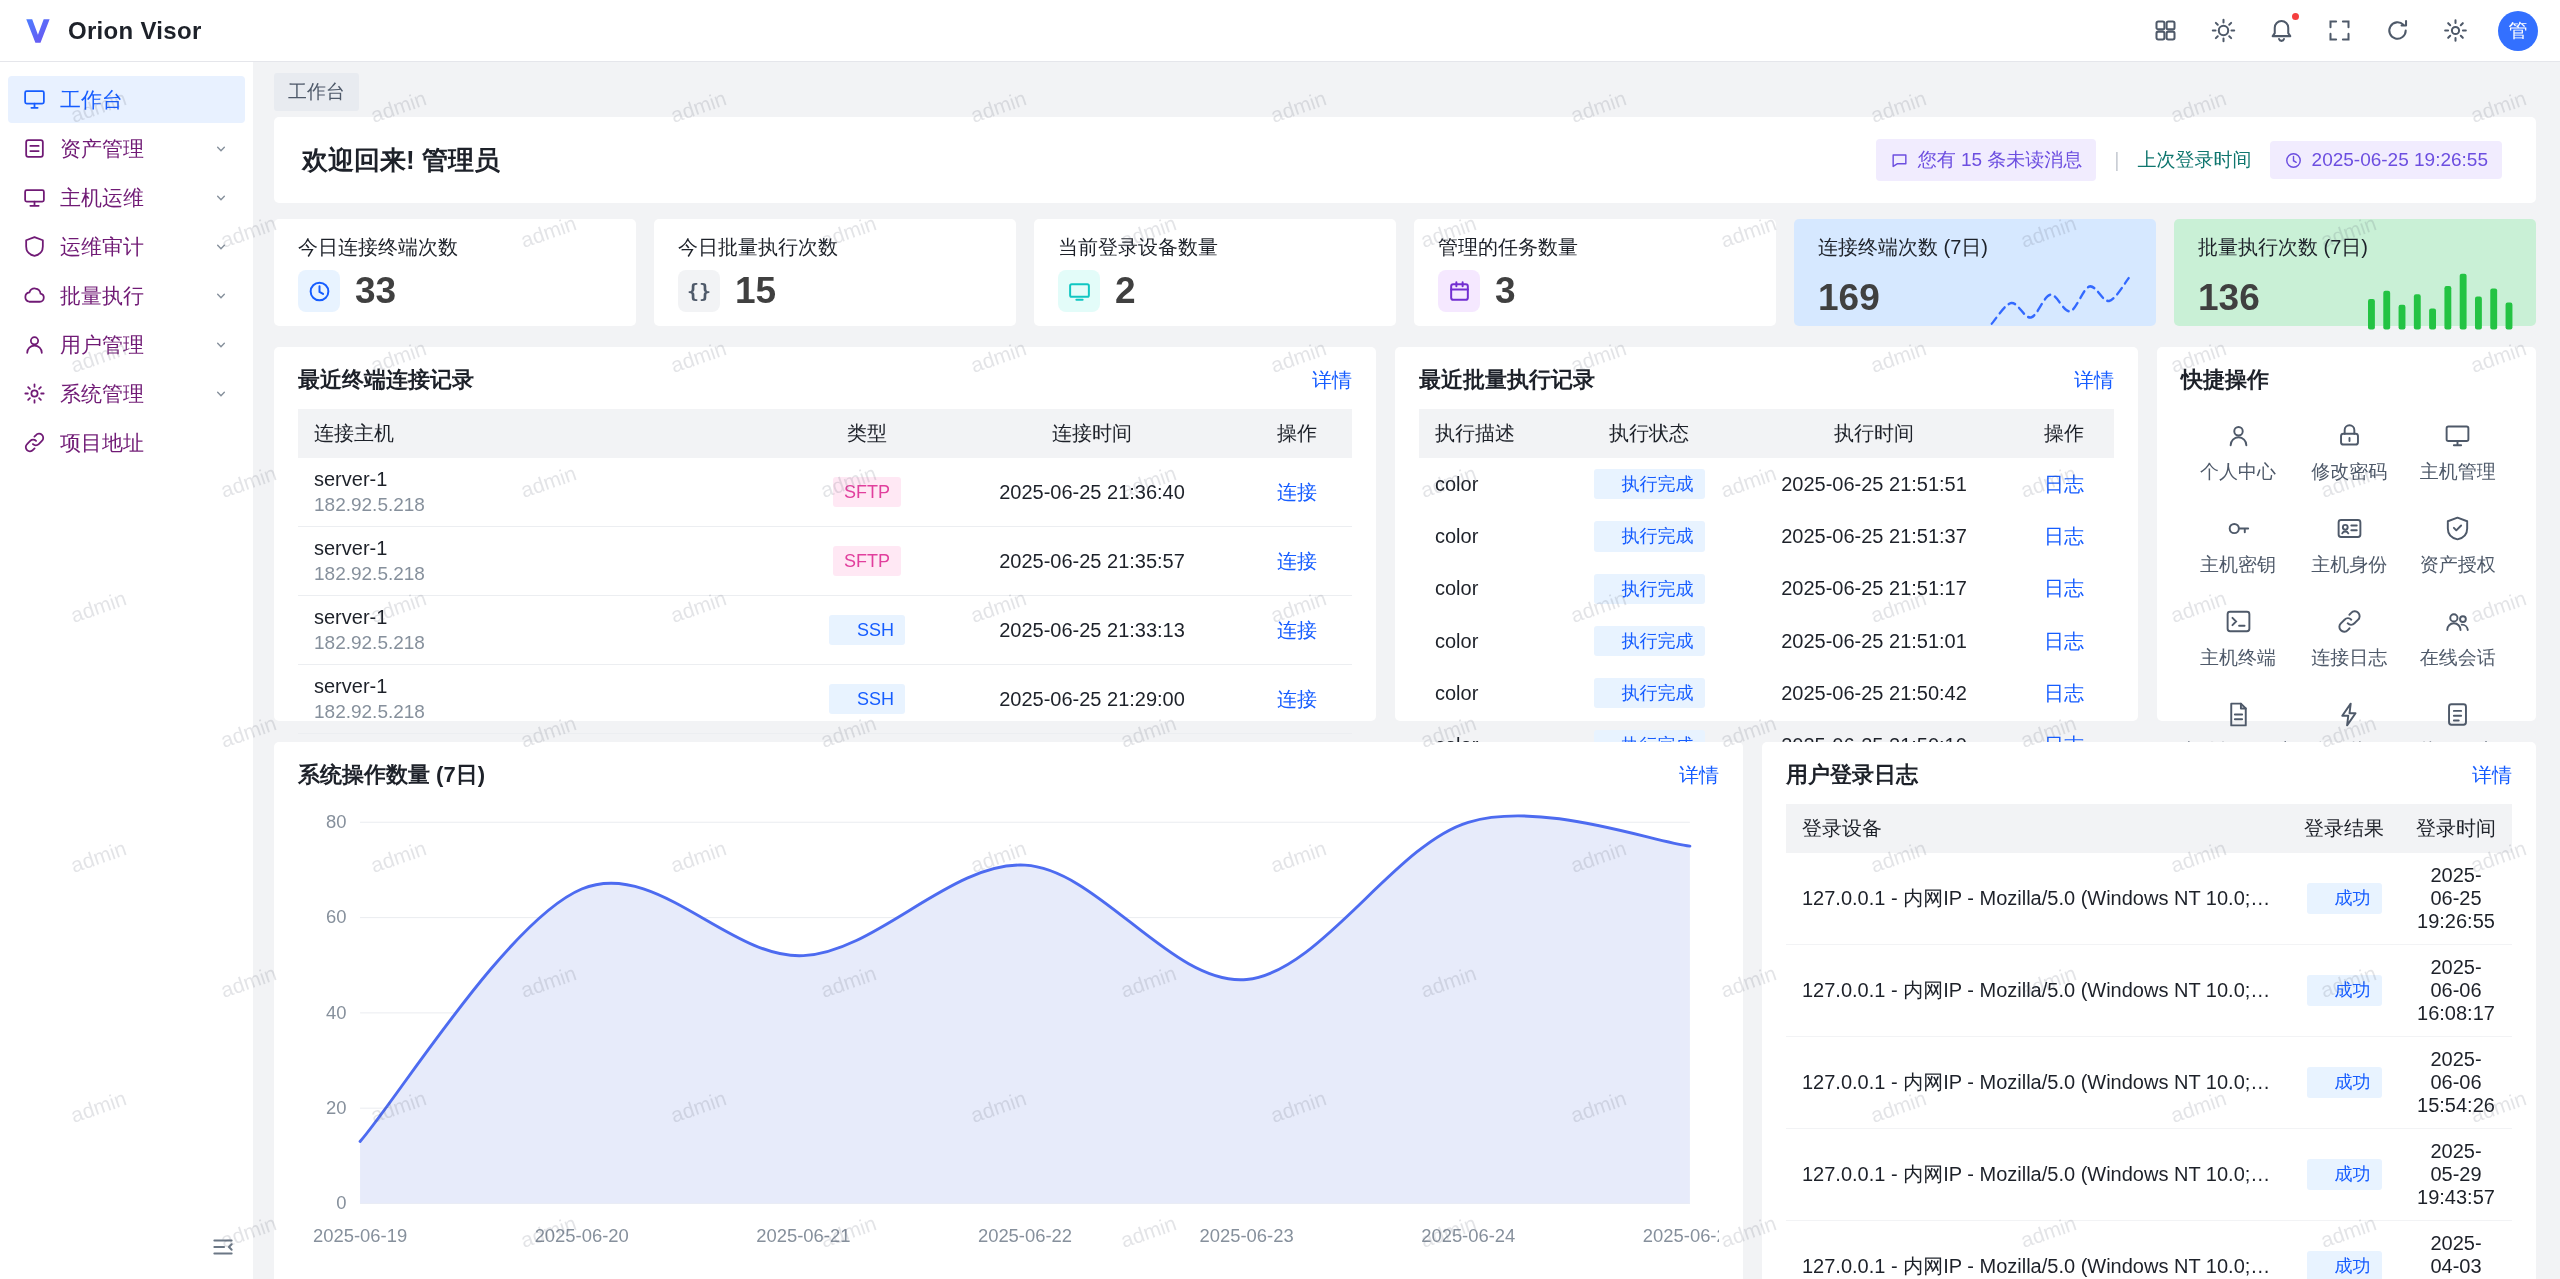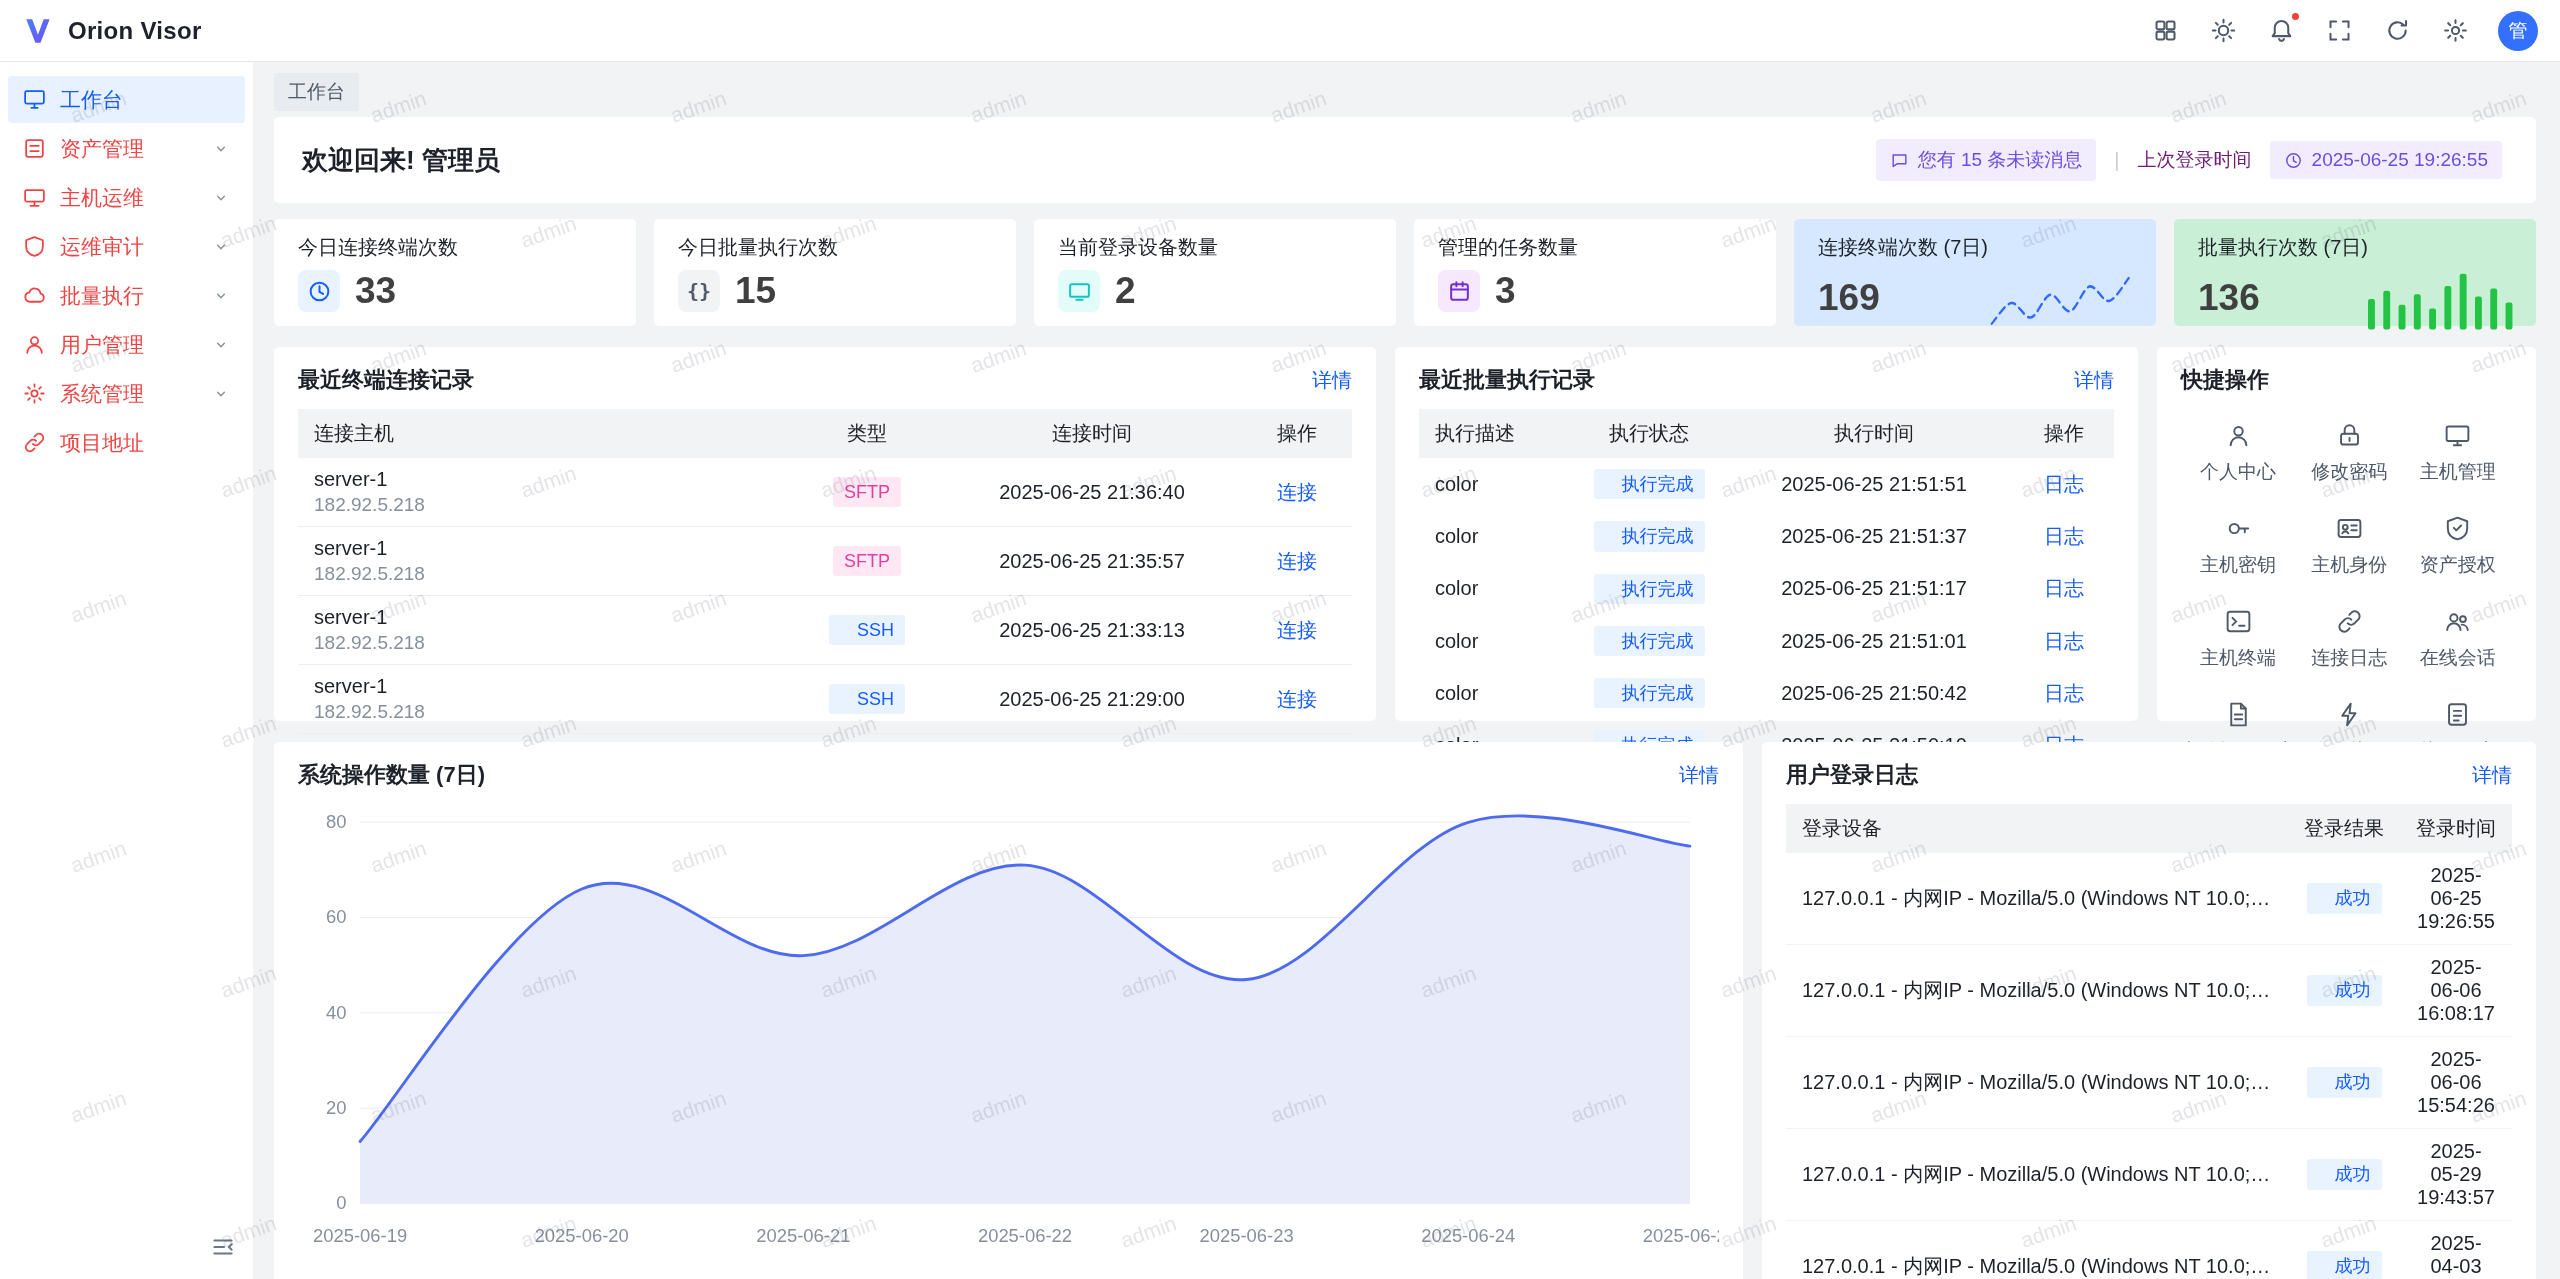--- a/index.html
+++ b/index.html
@@ -21,42 +21,42 @@
     color:#4e5969; padding:0; }
   .icon-btn svg { width:27px; height:27px; }
   .badge-dot { position:absolute; top:3px; right:3px; width:11px; height:11px; background:#f53f3f;
     border-radius:50%; border:2px solid #fff; }
   .avatar { width:40px; height:40px; border-radius:50%; background:#3370ff; color:#fff; font-size:19px;
     display:flex; align-items:center; justify-content:center; margin-left:8px; cursor:pointer; flex-shrink:0; }
   
   .sidebar { position:absolute; top:62px; left:0; width:253px; bottom:0; background:#fff; z-index:4;
     padding-top:12px; }
   .side-item { height:47px; margin:2px 8px; border-radius:4px; display:flex; align-items:center;
-    padding:0 14px; gap:13px; font-size:21px; color:#ef4444; cursor:pointer; }
+    padding:0 14px; gap:13px; font-size:21px; color:#701a75; cursor:pointer; }
   .side-item svg.mi { width:25px; height:25px; flex-shrink:0; }
   .side-item .chev { margin-left:auto; width:20px; height:20px; color:#86909c; flex-shrink:0; }
   .side-item.active { background:#e8f1ff; color:#165dff; }
   .side-label { white-space:nowrap; }
   .collapse-btn { position:absolute; bottom:14px; right:12px; width:36px; height:36px; border:none;
     background:transparent; color:#6b7785; cursor:pointer; padding:0; display:flex; align-items:center; justify-content:center; }
   .collapse-btn svg { width:26px; height:26px; }
   
   .main { position:absolute; top:62px; left:253px; right:0; bottom:0; padding:12px 24px 0 21px; }
   .breadcrumb { height:36px; display:flex; align-items:center; }
   .crumb { background:#e8ebf0; color:#4e5969; font-size:19px; padding:6px 14px; border-radius:3px; cursor:pointer; }
   .card { background:#fff; border-radius:5px; }
   .welcome { margin-top:7px; height:86px; display:flex; align-items:center; justify-content:space-between;
     padding:0 34px 0 28px; }
   .welcome h1 { font-size:26px; font-weight:600; margin:0; }
   .welcome-right { display:flex; align-items:center; gap:18px; font-size:19px; }
   .pill { display:inline-flex; align-items:center; gap:9px; background:#f1ecfe; color:#6c4ee0;
     padding:8px 14px; border-radius:4px; font-size:19px; cursor:pointer; white-space:nowrap; }
   .pill svg { width:19px; height:19px; }
   .wdiv { color:#c9cdd4; font-size:20px; }
-  .last-login-label { color:#701a75; white-space:nowrap; }
+  .last-login-label { color:#0f766e; white-space:nowrap; }
   
   .stats-row { display:flex; gap:18px; margin-top:16px; }
   .stat-card { flex:1; height:107px; background:#fff; border-radius:5px; padding:15px 24px; }
   .stat-label { font-size:20px; color:#1d2129; font-weight:500; white-space:nowrap; }
   .stat-body { display:flex; align-items:center; gap:15px; margin-top:9px; }
   .icon-chip { width:42px; height:42px; border-radius:8px; display:flex; align-items:center;
     justify-content:center; flex-shrink:0; }
   .icon-chip svg { width:25px; height:25px; }
   .chip-blue   { background:#e8f3ff; color:#165dff; }
   .chip-gray   { background:#f2f3f5; color:#4e5969; font-size:20px; font-weight:700; font-family:"DejaVu Sans Mono",monospace; }

